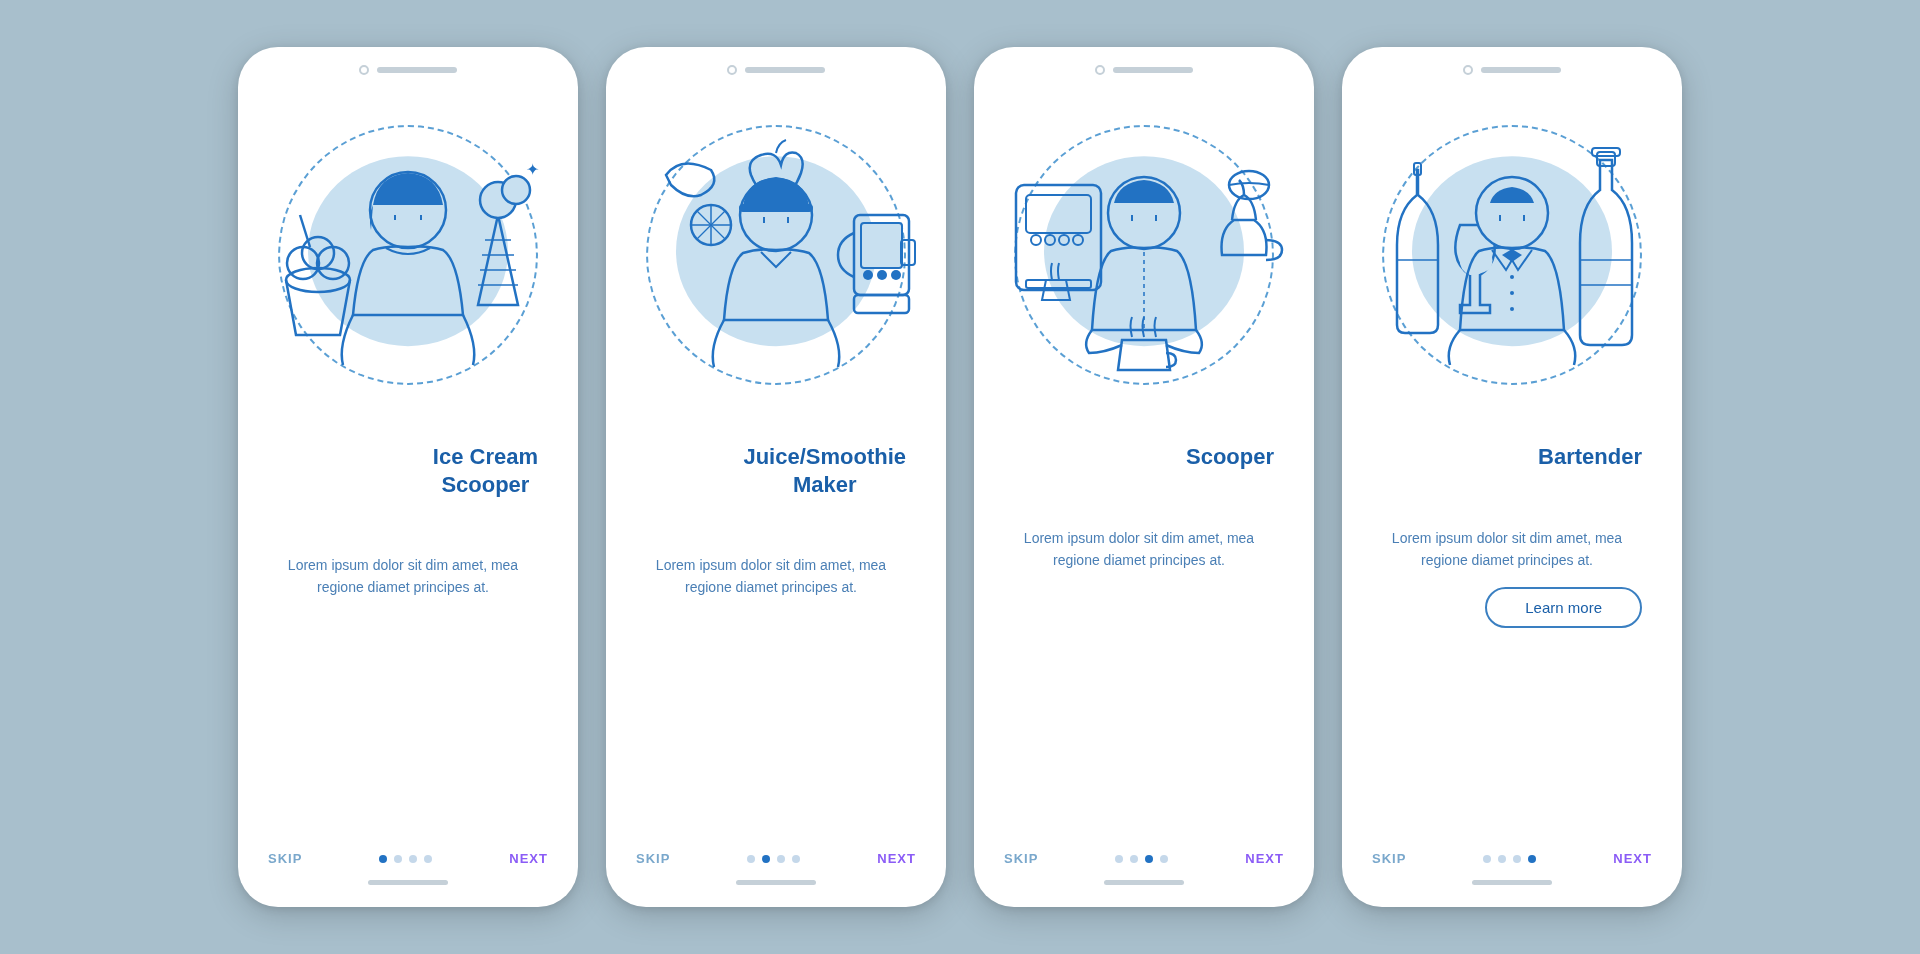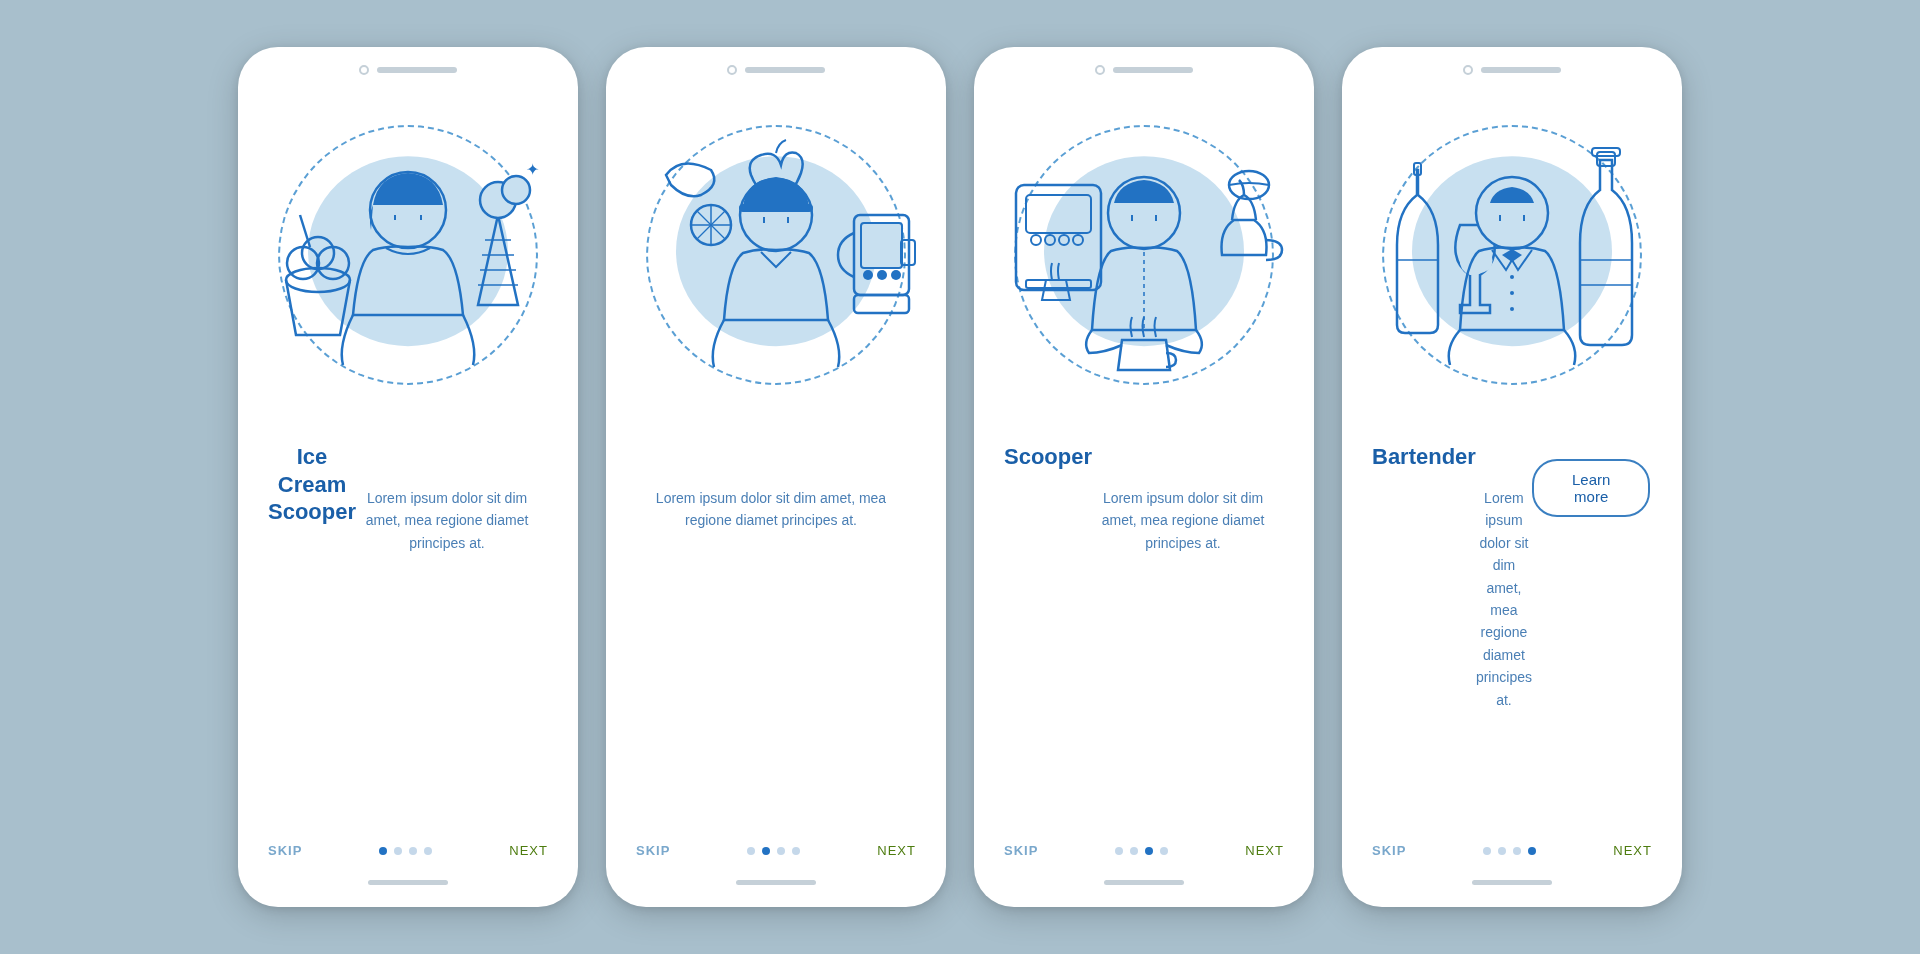--- a/index.html
+++ b/index.html
@@ -100,21 +100,22 @@
       width: 100%;
       height: 100%;
     }
 
     .text-content {
       width: 100%;
       padding: 18px 40px 0 30px;
       text-align: center;
       flex: 1;
       display: flex;
-      align-items: flex-start;
+      flex-direction: column;
+      align-items: flex-end;
     }
 
     .card-title {
       font-size: 22px;
       font-weight: 700;
       color: #1a5fa8;
       margin-bottom: 12px;
       line-height: 1.25;
     }
 
@@ -137,41 +138,41 @@
       font-weight: 500;
       cursor: pointer;
     }
 
     .phone-bottom {
       width: 100%;
       padding: 14px 30px 22px 30px;
       display: flex;
       flex-direction: column;
       align-items: center;
-      gap: 18px;
+      gap: 10px;
     }
 
     .nav-row {
       width: 100%;
       display: flex;
       align-items: center;
       justify-content: space-between;
     }
 
     .nav-skip {
       font-size: 13px;
       font-weight: 700;
       color: #7aa8cc;
       letter-spacing: 1px;
     }
 
     .nav-next {
       font-size: 13px;
-      font-weight: 400;
-      color: #4d7c0f;
+      font-weight: 700;
+      color: #8b5cf6;
       letter-spacing: 1px;
     }
 
     .nav-dots {
       display: flex;
       gap: 7px;
       align-items: center;
     }
 
     .nav-dot {
@@ -318,20 +319,21 @@
           <path d="M137 168 Q122 180 118 235 L222 235 Q218 180 203 168 Q188 163 170 165 Q152 163 137 168 Z" fill="none" stroke="#2272c3" stroke-width="2.5"></path>
 
           <path d="M155 167 L170 182 L185 167" fill="none" stroke="#2272c3" stroke-width="2"></path>
 
           <path d="M118 235 Q103 262 108 282" fill="none" stroke="#2272c3" stroke-width="2.5"></path>
           <path d="M222 235 Q237 262 232 282" fill="none" stroke="#2272c3" stroke-width="2.5"></path>
         </g>
       </svg>
     </div>
     <div class="text-content">
+      <div class="card-title">Juice/Smoothie<br>Maker</div>
       <div class="card-description">Lorem ipsum dolor sit dim amet, mea regione diamet principes at.</div>
     </div>
     <div class="phone-bottom">
       <div class="nav-row">
         <span class="nav-skip">SKIP</span>
         <div class="nav-dots">
           <div class="nav-dot"></div>
           <div class="nav-dot active"></div>
           <div class="nav-dot"></div>
           <div class="nav-dot"></div>

